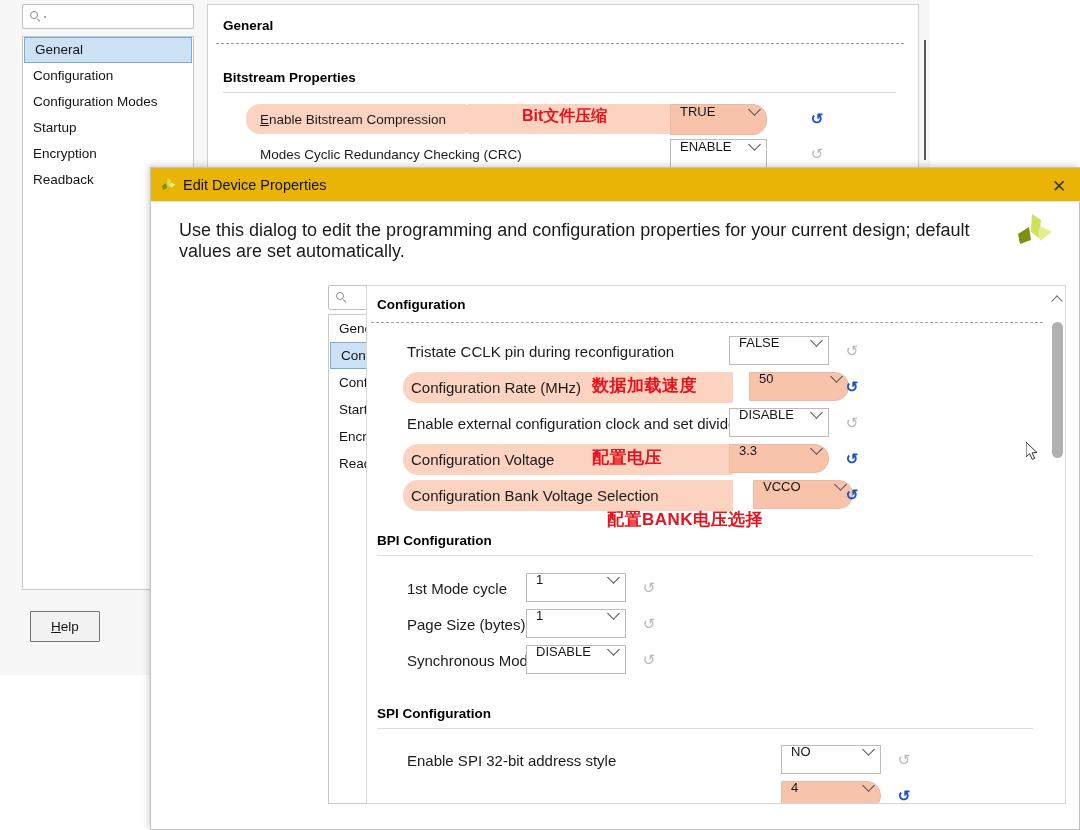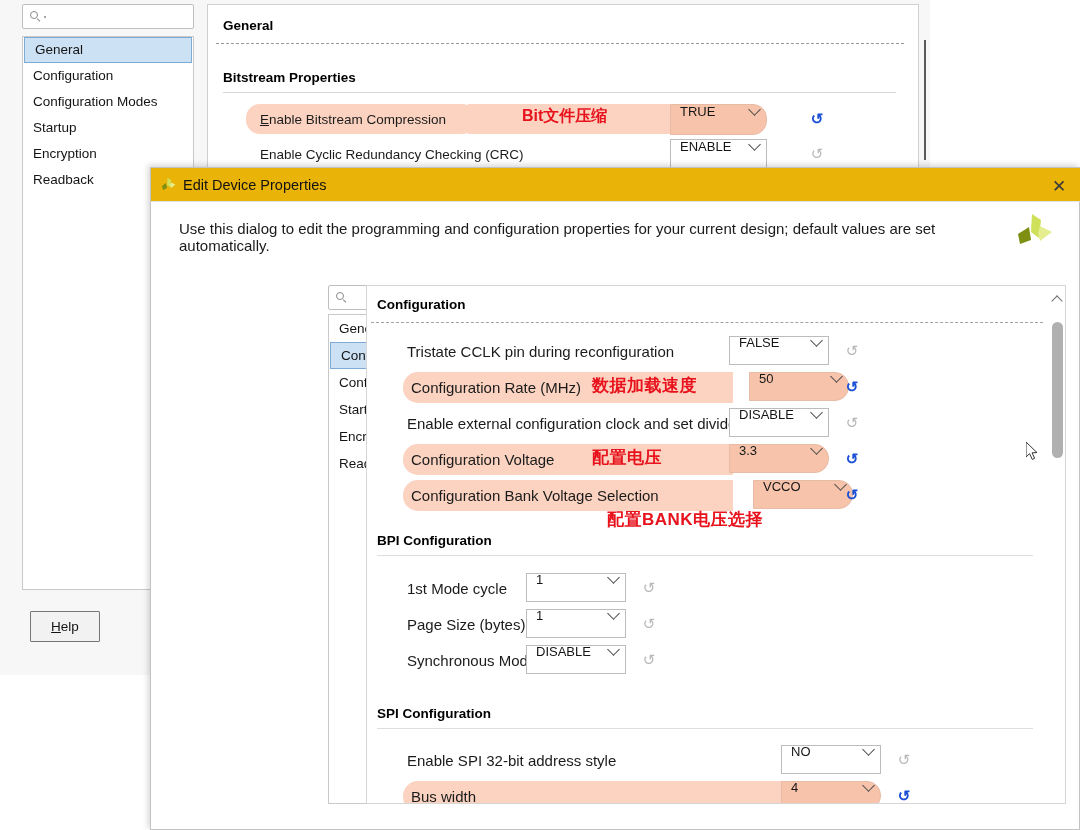--- a/index.html
+++ b/index.html
@@ -99,21 +99,21 @@
   }
   .dlg-title-text { font-size:14.5px; color:#131313; margin-left:6px; }
   .logo-sm { width:17px; height:17px; margin-left:9px; position:relative; flex:0 0 auto; }
   .dlg-close {
     position:absolute; right:12px; top:8px; width:20px; height:20px;
     display:flex; align-items:center; justify-content:center;
     font-size:17px; color:#3a3a3a; font-family:"Liberation Sans", sans-serif;
   }
   .dlg-desc {
     position:absolute; left:28px; top:52px; width:820px;
-    font-size:15px; color:#1b1b1b;
+    font-size:18px; color:#1b1b1b;
   }
   .logo-big { position:absolute; right:24px; top:42px; width:42px; height:42px; }
 
   .dlg-search {
     position:absolute; left:177px; top:117px; width:168px; height:25px;
     background:#ffffff; border:1px solid #bfbfbf; border-radius:2px;
     display:flex; align-items:center; padding-left:7px;
   }
   .dlg-list {
     position:absolute; left:177px; top:146px; width:168px; height:490px;
@@ -202,21 +202,21 @@
       <div class="bg-row bg-row-hl" style="left:260px; top:99px; width:212px; border-radius:0;"></div>
       <div class="bg-cn-annot" style="left:314px; top:101px;">Bit文件压缩</div>
       <div class="combo hl" style="left:462px; top:99px; width:97px; height:31px;">
         <span>TRUE</span>
         <span class="chev"></span>
       </div>
       <div class="reset on" style="left:601px; top:106px;">↺</div>
 
       <div class="bg-row" style="left:38px; top:134px; width:420px;">
         <span class="bg-row-label">
-          <span>Enable C</span><span>yclic Redundancy Checking (CRC)</span>
+          <span>Modes C</span><span>yclic Redundancy Checking (CRC)</span>
         </span>
       </div>
       <div class="combo" style="left:462px; top:134px; width:97px; height:31px;">
         <span>ENABLE</span>
         <span class="chev"></span>
       </div>
       <div class="reset" style="left:601px; top:141px;">↺</div>
 
     </div>
 
@@ -367,23 +367,20 @@
 
       <div class="row" style="left:40px; top:459px; width:330px;">
         <span class="row-label">Enable SPI 32-bit address style</span>
       </div>
       <div class="combo" style="left:414px; top:459px; width:100px;align-items:center;">
         <span>NO</span>
         <span class="chev"></span>
       </div>
       <div class="reset" style="left:529px; top:466px;">↺</div>
 
-      <div class="row row-hl" style="left:36px; top:495px; width:382px; border-radius:15px 0 0 15px;">
-        <span class="row-label" style="padding-left:8px;">Bus width</span>
-      </div>
       <div class="combo hl" style="left:414px; top:495px; width:100px;">
         <span>4</span>
         <span class="chev"></span>
       </div>
       <div class="reset on" style="left:529px; top:502px;">↺</div>
 
       <div class="sb-track">
         <span class="sb-up">
             <i></i>
           </span>

